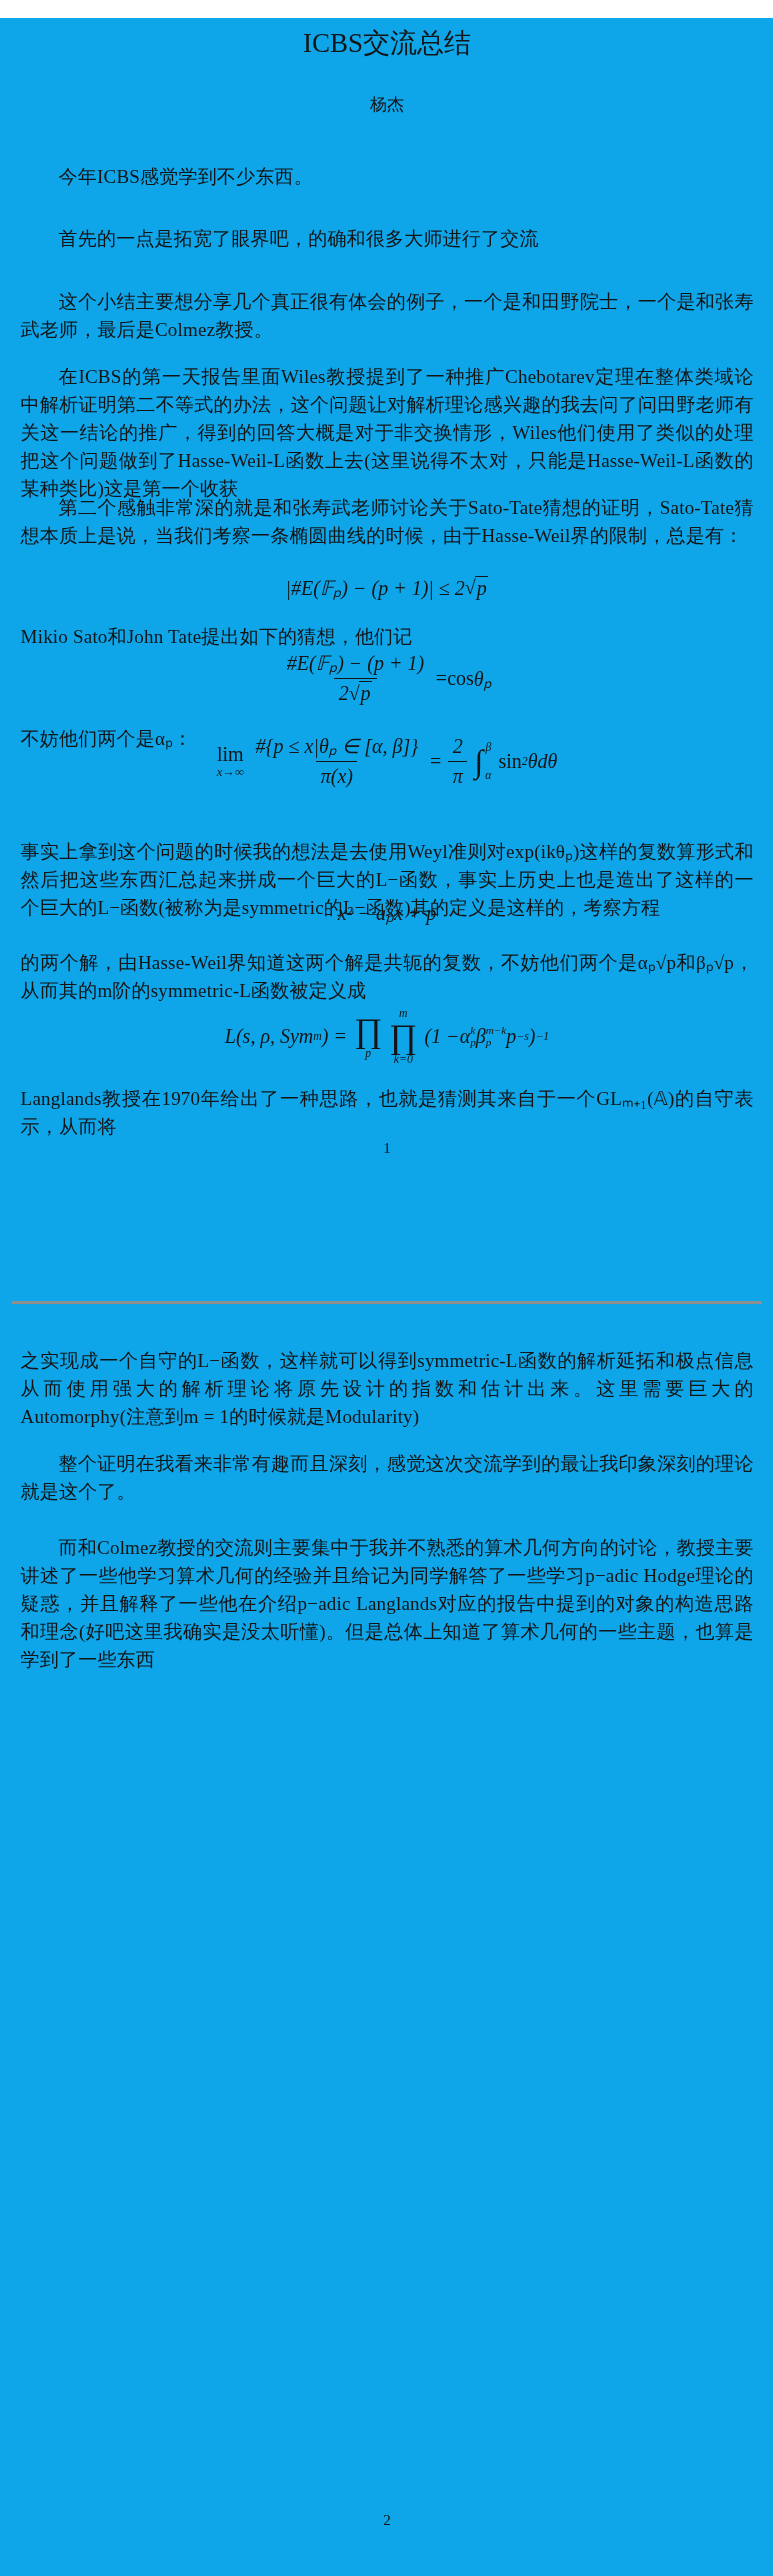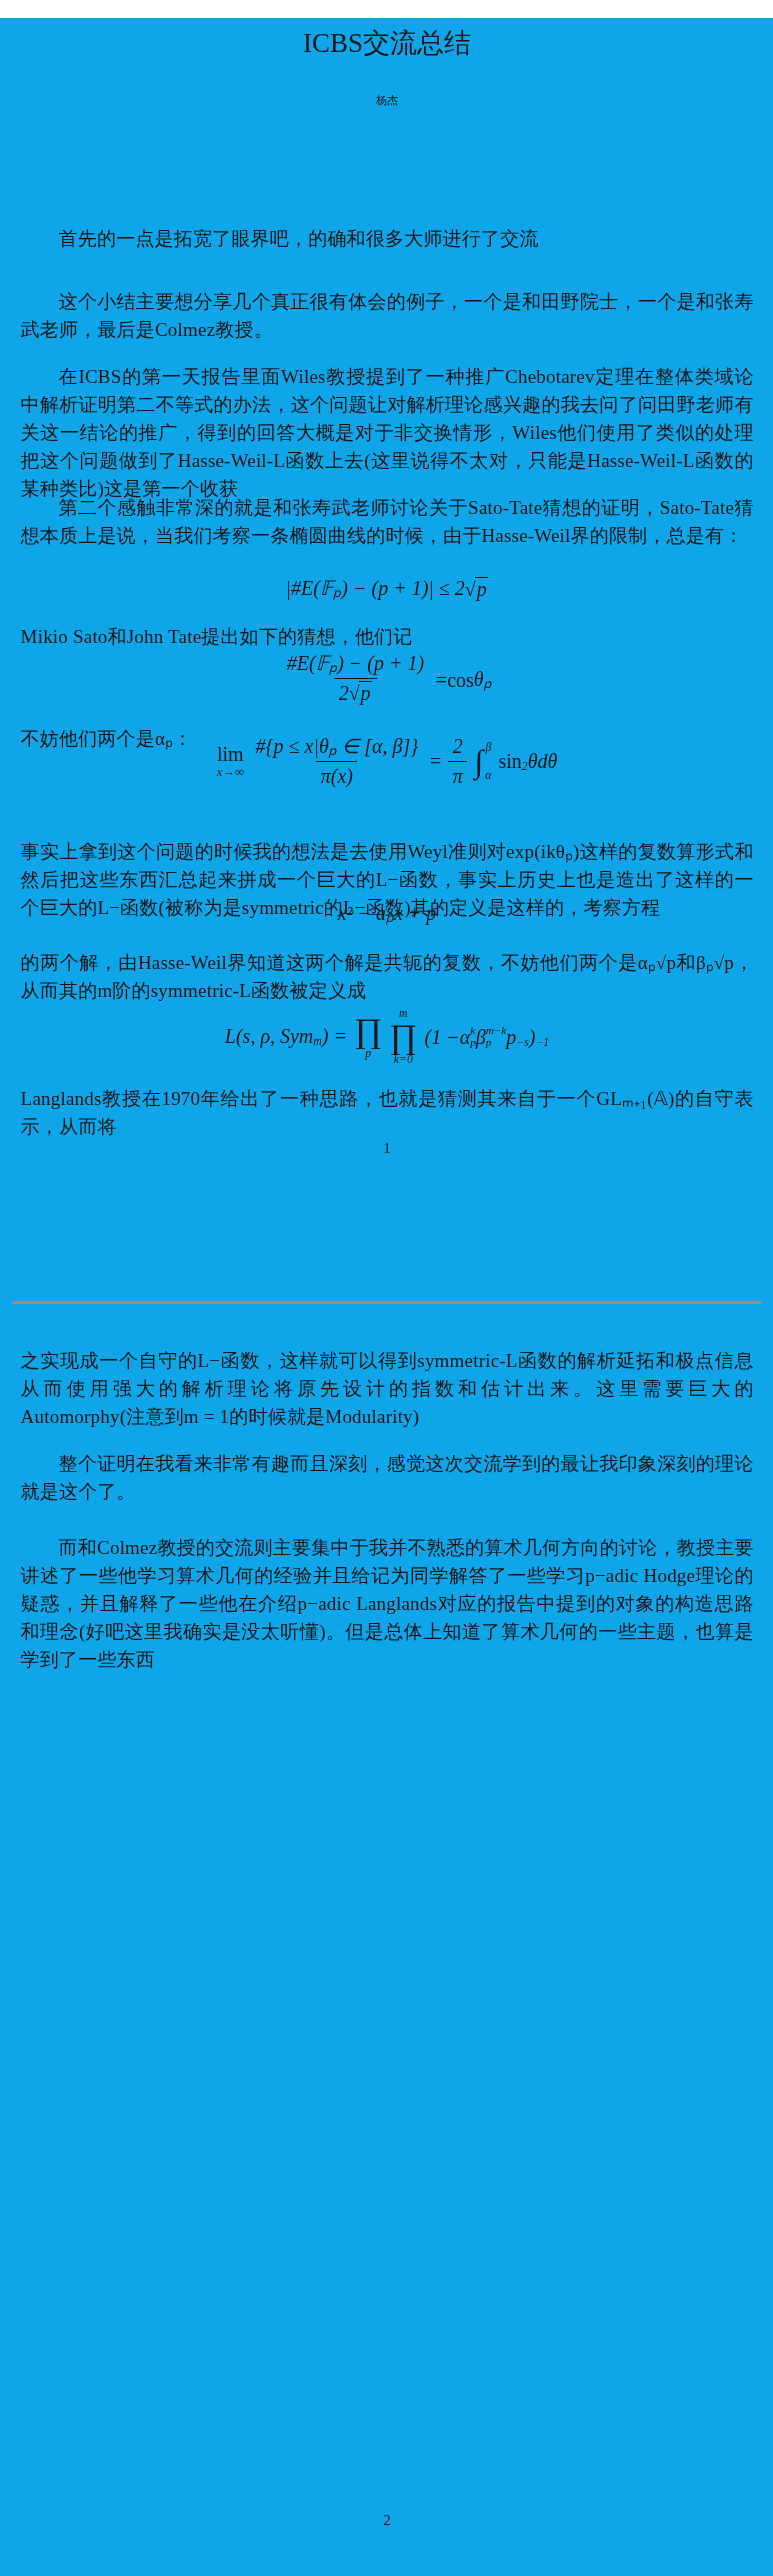--- a/index.html
+++ b/index.html
@@ -2,21 +2,21 @@
 <html style="font-size:14.3px"><head>
 <meta charset="utf-8">
 <style>
   html,body { margin:0; padding:0; background:#ffffff; }
   .page {
     position:relative; width:774px; height:2576px; margin:18px auto;
     background:#0ea5e9; color:#141414; overflow:hidden;
     font-family:Liberation Serif, serif;
   }
   .title { position:absolute; top:9px; left:0; width:774px; text-align:center; font-size:27px; line-height:1.2; }
-  .author { position:absolute; top:75px; left:0; width:774px; text-align:center; font-size:11px; }
+  .author { position:absolute; top:75px; left:0; width:774px; text-align:center; font-size:17px; }
   .para {
     position:absolute; left:20.6px; width:733px;
     font-size:19px; line-height:28px; text-align:justify;
     letter-spacing:0.2px;
   }
   .indent { text-indent:2em; }
   .pagenum { position:absolute; left:0; width:774px; text-align:center; font-size:15.2px; }
   .divider { position:absolute; left:11.7px; width:750px; height:2.7px; background:#8f8f8f; }
   .bottom-bar { position:absolute; left:0; top:2570px; width:645px; height:6.3px; background:#141414; }
 
@@ -38,30 +38,31 @@
   .lim .lim-bot { font-size:12.6px; margin-top:2.7px; }
   .bigop { display:inline-flex; flex-direction:column; align-items:center; line-height:1; gap:1.8px; }
   .op-sym { font-size:34px; font-style:normal; line-height:0.9; }
   .op-top,.op-bot { font-size:11.7px; }
   .intgrp { display:inline-flex; align-items:center; }
   .intsym { font-size:32px; font-style:normal; line-height:1; }
   .intlims { display:inline-flex; flex-direction:column; justify-content:space-between; height:41px; font-size:11.7px; margin-left:1.8px; }
   .il-t { align-self:flex-end; }
   .il-b { align-self:flex-start; }
   .ss { display:inline-flex; flex-direction:column; align-items:flex-start; font-size:11.2px; line-height:1.05; vertical-align:-6.3px; }
-  .mrow { display:inline-flex; align-items:flex-end; }
+  .mrow { display:inline-flex; align-items:center; }
 </style>
 </head>
 <body>
 
 <div class="page">
 
   <div class="title">ICBS交流总结</div>
   <div class="author">杨杰</div>
 
+  <div class="para indent" style="top:145px">今年ICBS感觉学到不少东西。</div>
   <div class="para indent" style="top:207px">首先的一点是拓宽了眼界吧，的确和很多大师进行了交流</div>
   <div class="para indent" style="top:270px">这个小结主要想分享几个真正很有体会的例子，一个是和田野院士，一个是和张寿武老师，最后是Colmez教授。</div>
   <div class="para indent" style="top:345px">在ICBS的第一天报告里面Wiles教授提到了一种推广Chebotarev定理在整体类域论中解析证明第二不等式的办法，这个问题让对解析理论感兴趣的我去问了问田野老师有关这一结论的推广，得到的回答大概是对于非交换情形，Wiles他们使用了类似的处理把这个问题做到了Hasse-Weil-L函数上去(这里说得不太对，只能是Hasse-Weil-L函数的某种类比)这是第一个收获</div>
   <div class="para indent" style="top:476px">第二个感触非常深的就是和张寿武老师讨论关于Sato-Tate猜想的证明，Sato-Tate猜想本质上是说，当我们考察一条椭圆曲线的时候，由于Hasse-Weil界的限制，总是有：</div>
 
   <div class="formula" style="top:556px">
     <span class="mrow">
         <span>|#E(𝔽ₚ) − (p + 1)| ≤ 2</span>
         <span class="sqrtsign">√</span>
         <span class="rad">p</span>

